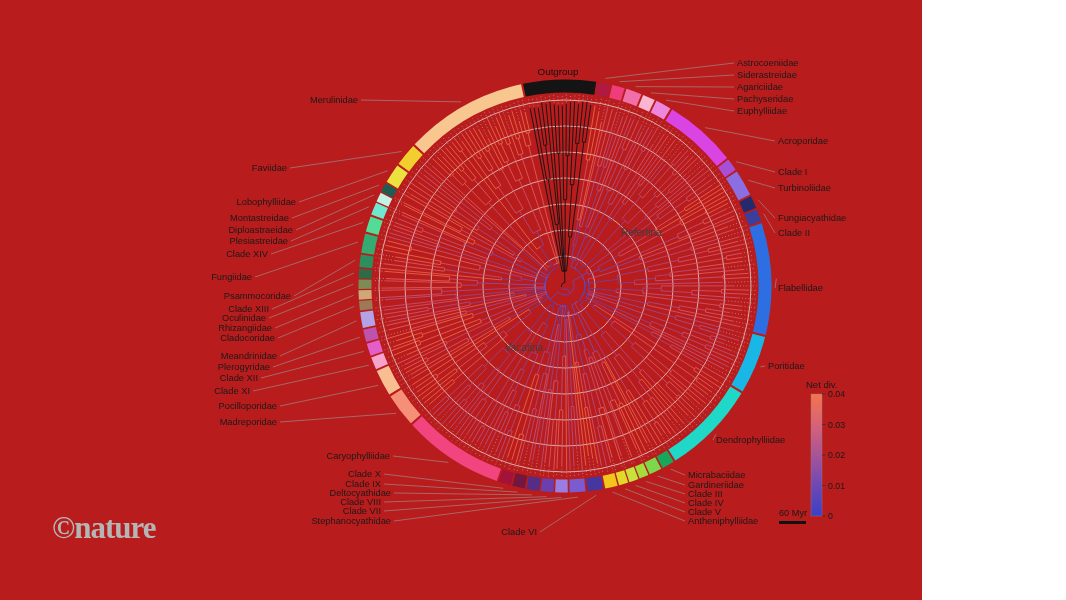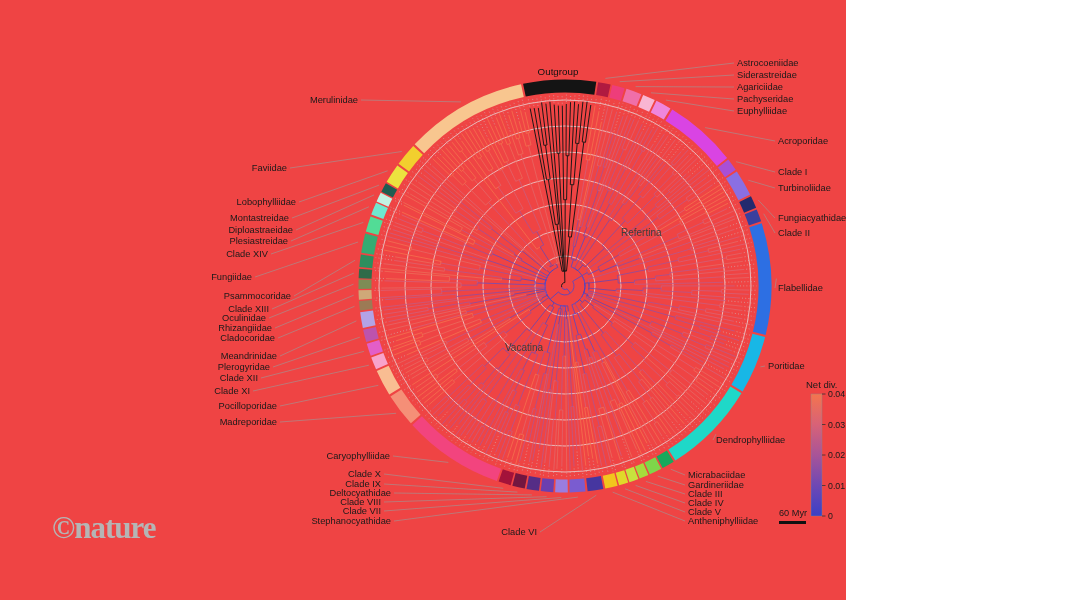--- a/index.html
+++ b/index.html
@@ -1,16 +1,16 @@
 <!DOCTYPE html>
 <html><head>
 <meta charset="utf-8">
 <style>
   html,body{margin:0;padding:0;background:#ffffff;}
-  .stage{position:relative;width:846px;height:600px;background:#ef4444;overflow:hidden;
+  .stage{position:relative;width:922px;height:600px;background:#b91c1c;overflow:hidden;
          font-family:"Liberation Sans",sans-serif;}
   svg text{font-family:"Liberation Sans",sans-serif;fill:#1a1a1a;}
   text.fam-label{font-size:9.3px;}
   text.center-label{font-size:10px;fill:#3d3d3d;}
   text.outgroup-label{font-size:9.8px;fill:#111;}
   text.legend-title{font-size:9.5px;}
   text.legend-tick{font-size:8.8px;}
   text.scale-label{font-size:9.2px;}
   text.nature-logo{font-family:"Liberation Serif",serif;font-weight:bold;font-size:31px;
                    fill:#b5b5b5;letter-spacing:-1px;}

